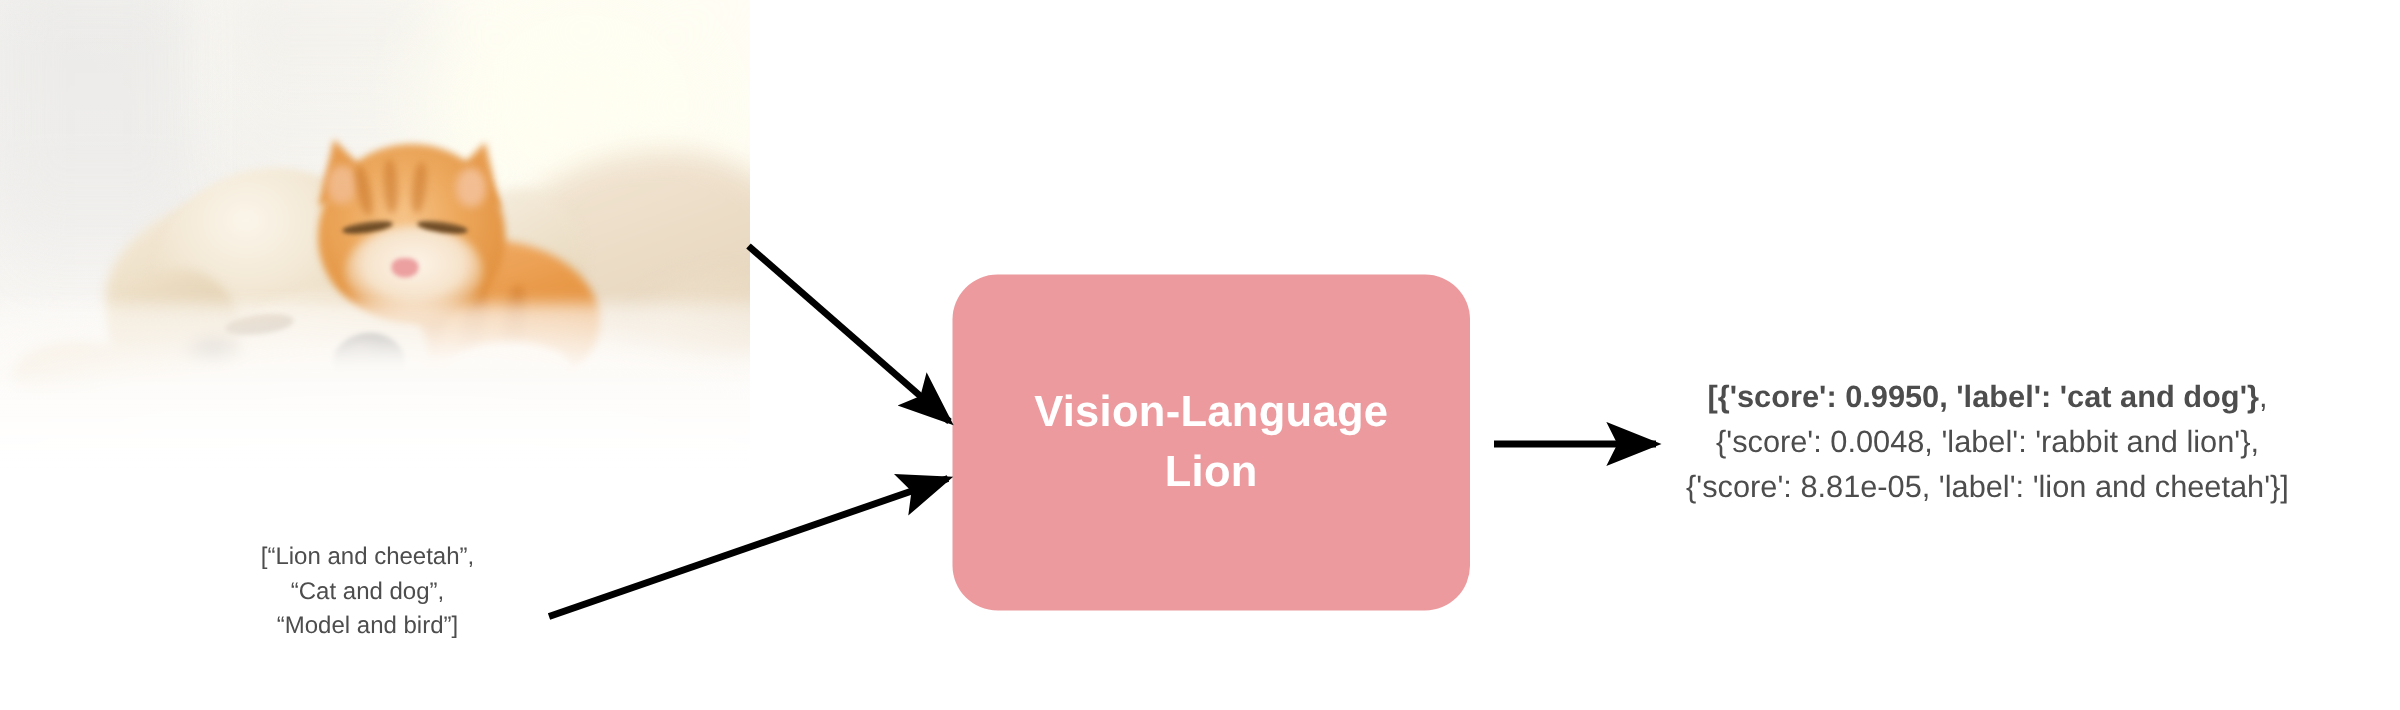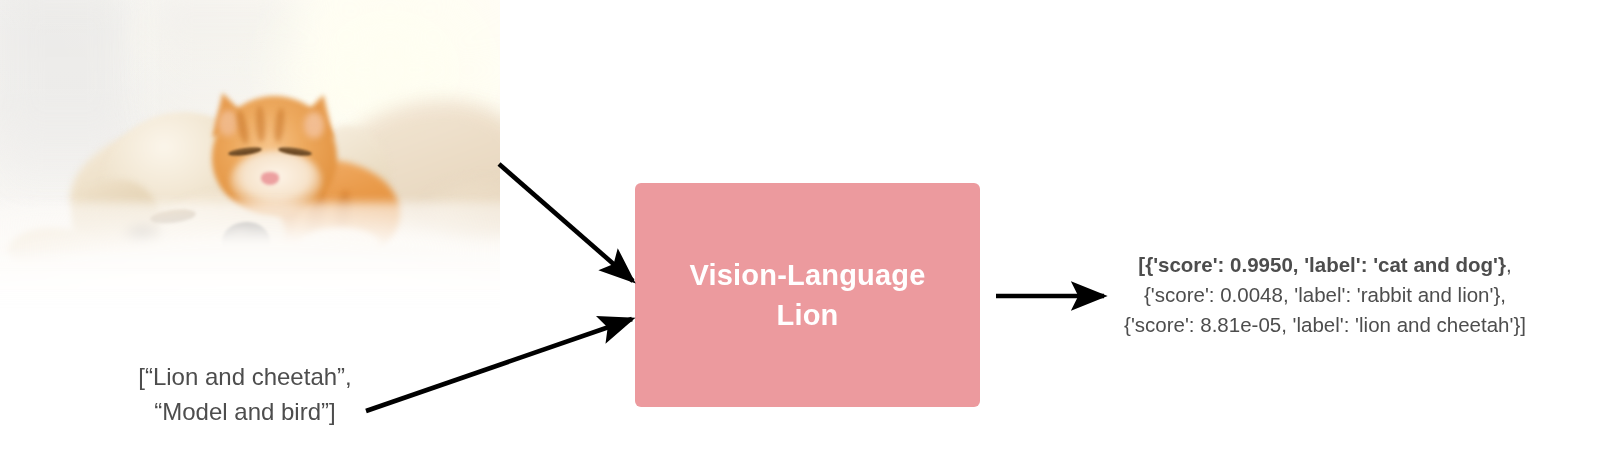--- a/index.html
+++ b/index.html
@@ -244,21 +244,21 @@
     pointer-events: none;
   }
 
   
   #model-box {
     position: absolute;
     left: 635px;
     top: 183px;
     width: 345px;
     height: 224px;
-    border-radius: 6px;
+    border-radius: 30px;
     background: #ec9a9e;
     display: flex;
     align-items: center;
     justify-content: center;
   }
   #model-label {
     color: #ffffff;
     font-size: 29px;
     font-weight: bold;
     line-height: 1.38;
@@ -267,21 +267,21 @@
   }
 
   
   #prompt-list {
     position: absolute;
     left: 100px;
     top: 360px;
     width: 290px;
     text-align: center;
     color: #4d4d4d;
-    font-size: 24px;
+    font-size: 16px;
     line-height: 1.45;
     white-space: nowrap;
   }
   #prompt-list div { }
 
   
   #output-block {
     position: absolute;
     left: 1060px;
     top: 250px;
@@ -345,20 +345,21 @@
 
   <div id="model-box">
     <div id="model-label">
       <span>Vision-Language</span><br>
       <span>Lion</span>
     </div>
   </div>
 
   <div id="prompt-list">
     <div>[“Lion and cheetah”,</div>
+    <div>“Cat and dog”,</div>
     <div>“Model and bird”]</div>
   </div>
 
   <div id="output-block">
     <div><span class="bold">[{'score': 0.9950, 'label': 'cat and dog'}</span><span>,</span></div>
     <div>{'score': 0.0048, 'label': 'rabbit and lion'},</div>
     <div>{'score': 8.81e-05, 'label': 'lion and cheetah'}]</div>
   </div>
 
   <svg id="arrows" viewBox="0 0 1600 473">

